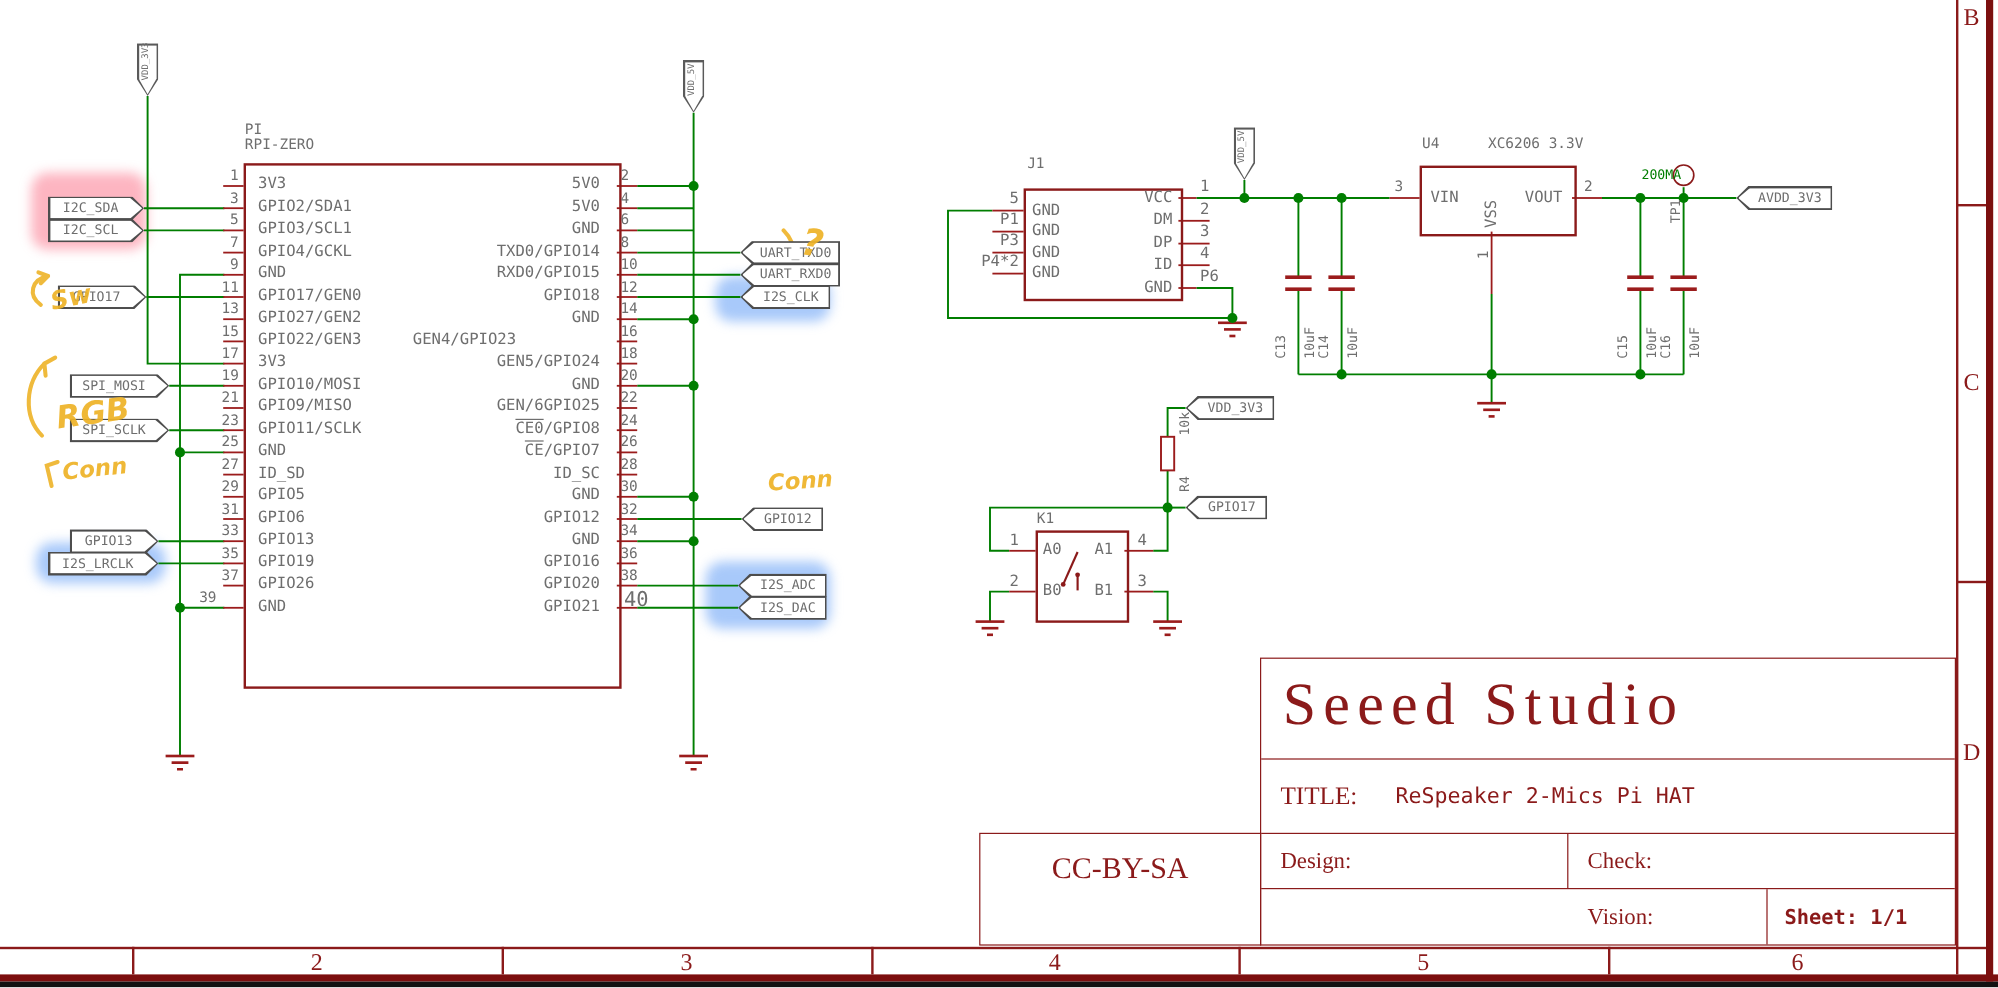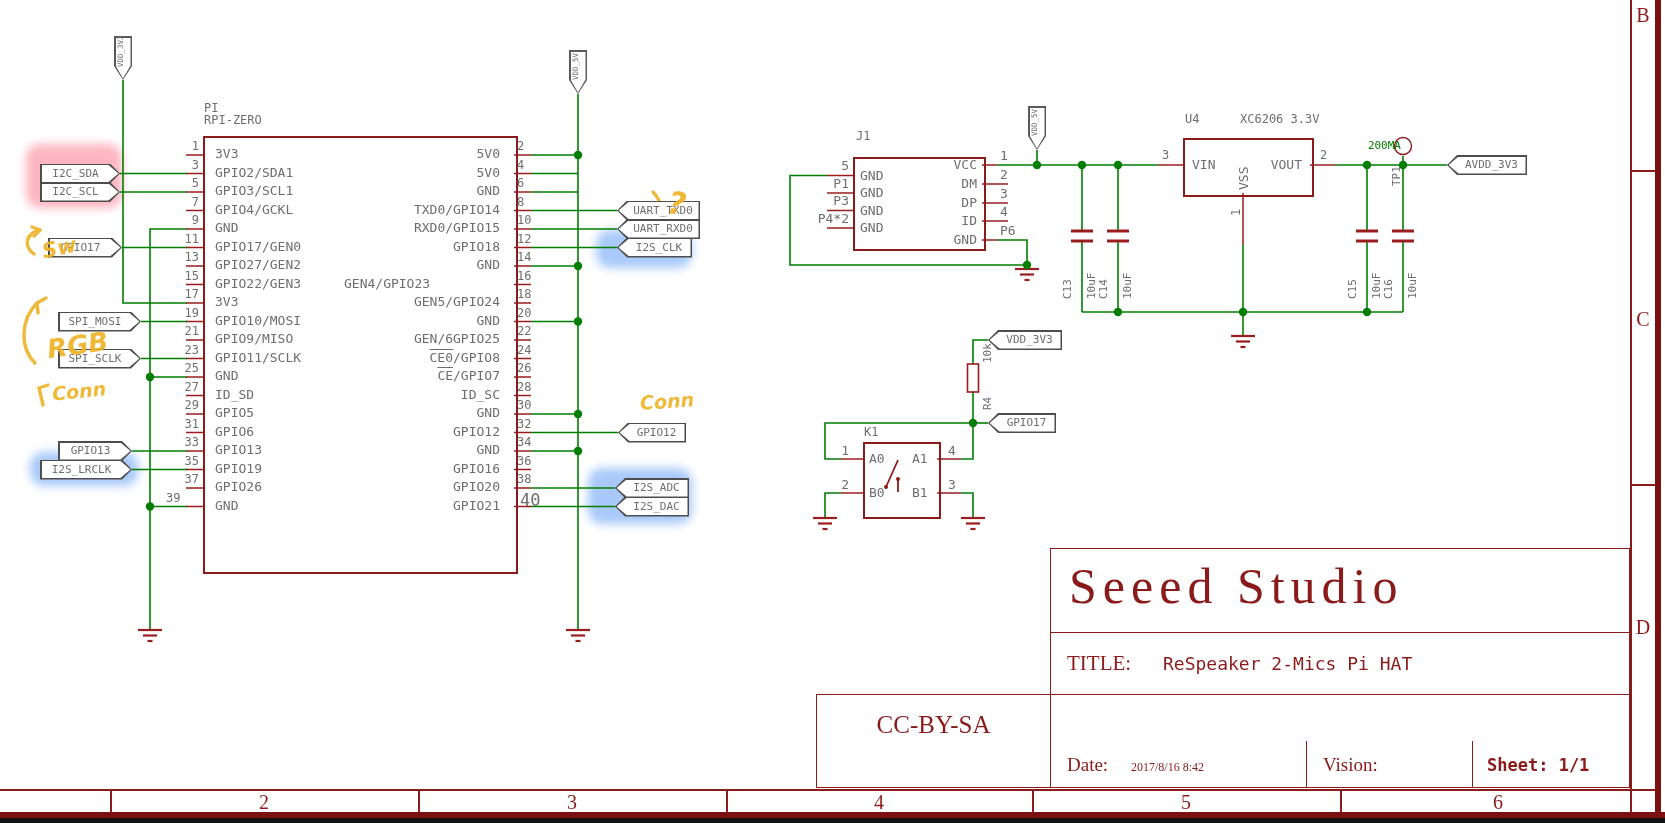--- a/index.html
+++ b/index.html
@@ -501,25 +501,27 @@
   <div class="ann" style="left:640px;top:390px;font-size:19px;transform:rotate(-4deg);">Conn</div>
 
   <div class="tbox" style="left:1050px;top:548px;width:580px;height:240px;padding-left:20px;">
     <div style="position:absolute;left:0;top:0;right:0;height:84px;border-bottom:1.5px solid #8b1a1a;box-sizing:border-box;">
       <div class="serif tb-red" style="position:absolute;left:18px;top:8px;font-size:50px;letter-spacing:6px;">Seeed Studio</div>
     </div>
     <div style="position:absolute;left:0;top:84px;right:0;height:62px;border-bottom:1.5px solid #8b1a1a;box-sizing:border-box;">
       <span class="serif tb-red" style="position:absolute;left:16px;top:18px;font-size:21px;">TITLE:</span>
       <span class="tb-red" style="position:absolute;left:112px;top:20px;font-size:18px;font-family:'DejaVu Sans Mono',monospace;">ReSpeaker 2-Mics Pi HAT</span>
     </div>
+    <div style="position:absolute;left:0;top:146px;right:0;height:46px;border-bottom:1.5px solid #8b1a1a;box-sizing:border-box;">
+      <div class="row-cell" style="left:0;top:0;width:256px;height:100%;border-right:1.5px solid #8b1a1a;">
+        <span class="serif tb-red" style="position:absolute;left:16px;top:12px;font-size:19px;">Design:</span>
+      </div>
+      <span class="serif tb-red" style="position:absolute;left:272px;top:12px;font-size:19px;">Check:</span>
+    </div>
     <div style="position:absolute;left:0;top:192px;right:0;bottom:0;">
-      <div class="row-cell" style="left:0;top:0;width:256px;height:100%;border-right:1.5px solid #8b1a1a;">
-        <span class="serif tb-red" style="position:absolute;left:16px;top:13px;font-size:19px;">Date:</span>
-        <span class="serif tb-red" style="position:absolute;left:80px;top:19px;font-size:12px;">2017/8/16 8:42</span>
-      </div>
       <div class="row-cell" style="left:256px;top:0;width:166px;height:100%;border-right:1.5px solid #8b1a1a;">
         <span class="serif tb-red" style="position:absolute;left:16px;top:13px;font-size:19px;">Vision:</span>
       </div>
       <span class="tb-red" style="position:absolute;left:436px;top:14px;font-size:17px;font-weight:bold;font-family:'DejaVu Sans Mono',monospace;text-align:right;">Sheet: 1/1</span>
     </div>
   </div>
   <div class="tbox" style="left:816px;top:694px;width:235px;height:94px;">
     <div class="serif tb-red" style="position:absolute;left:0;top:16px;width:100%;text-align:center;font-size:25px;">CC-BY-SA</div>
   </div>
 

